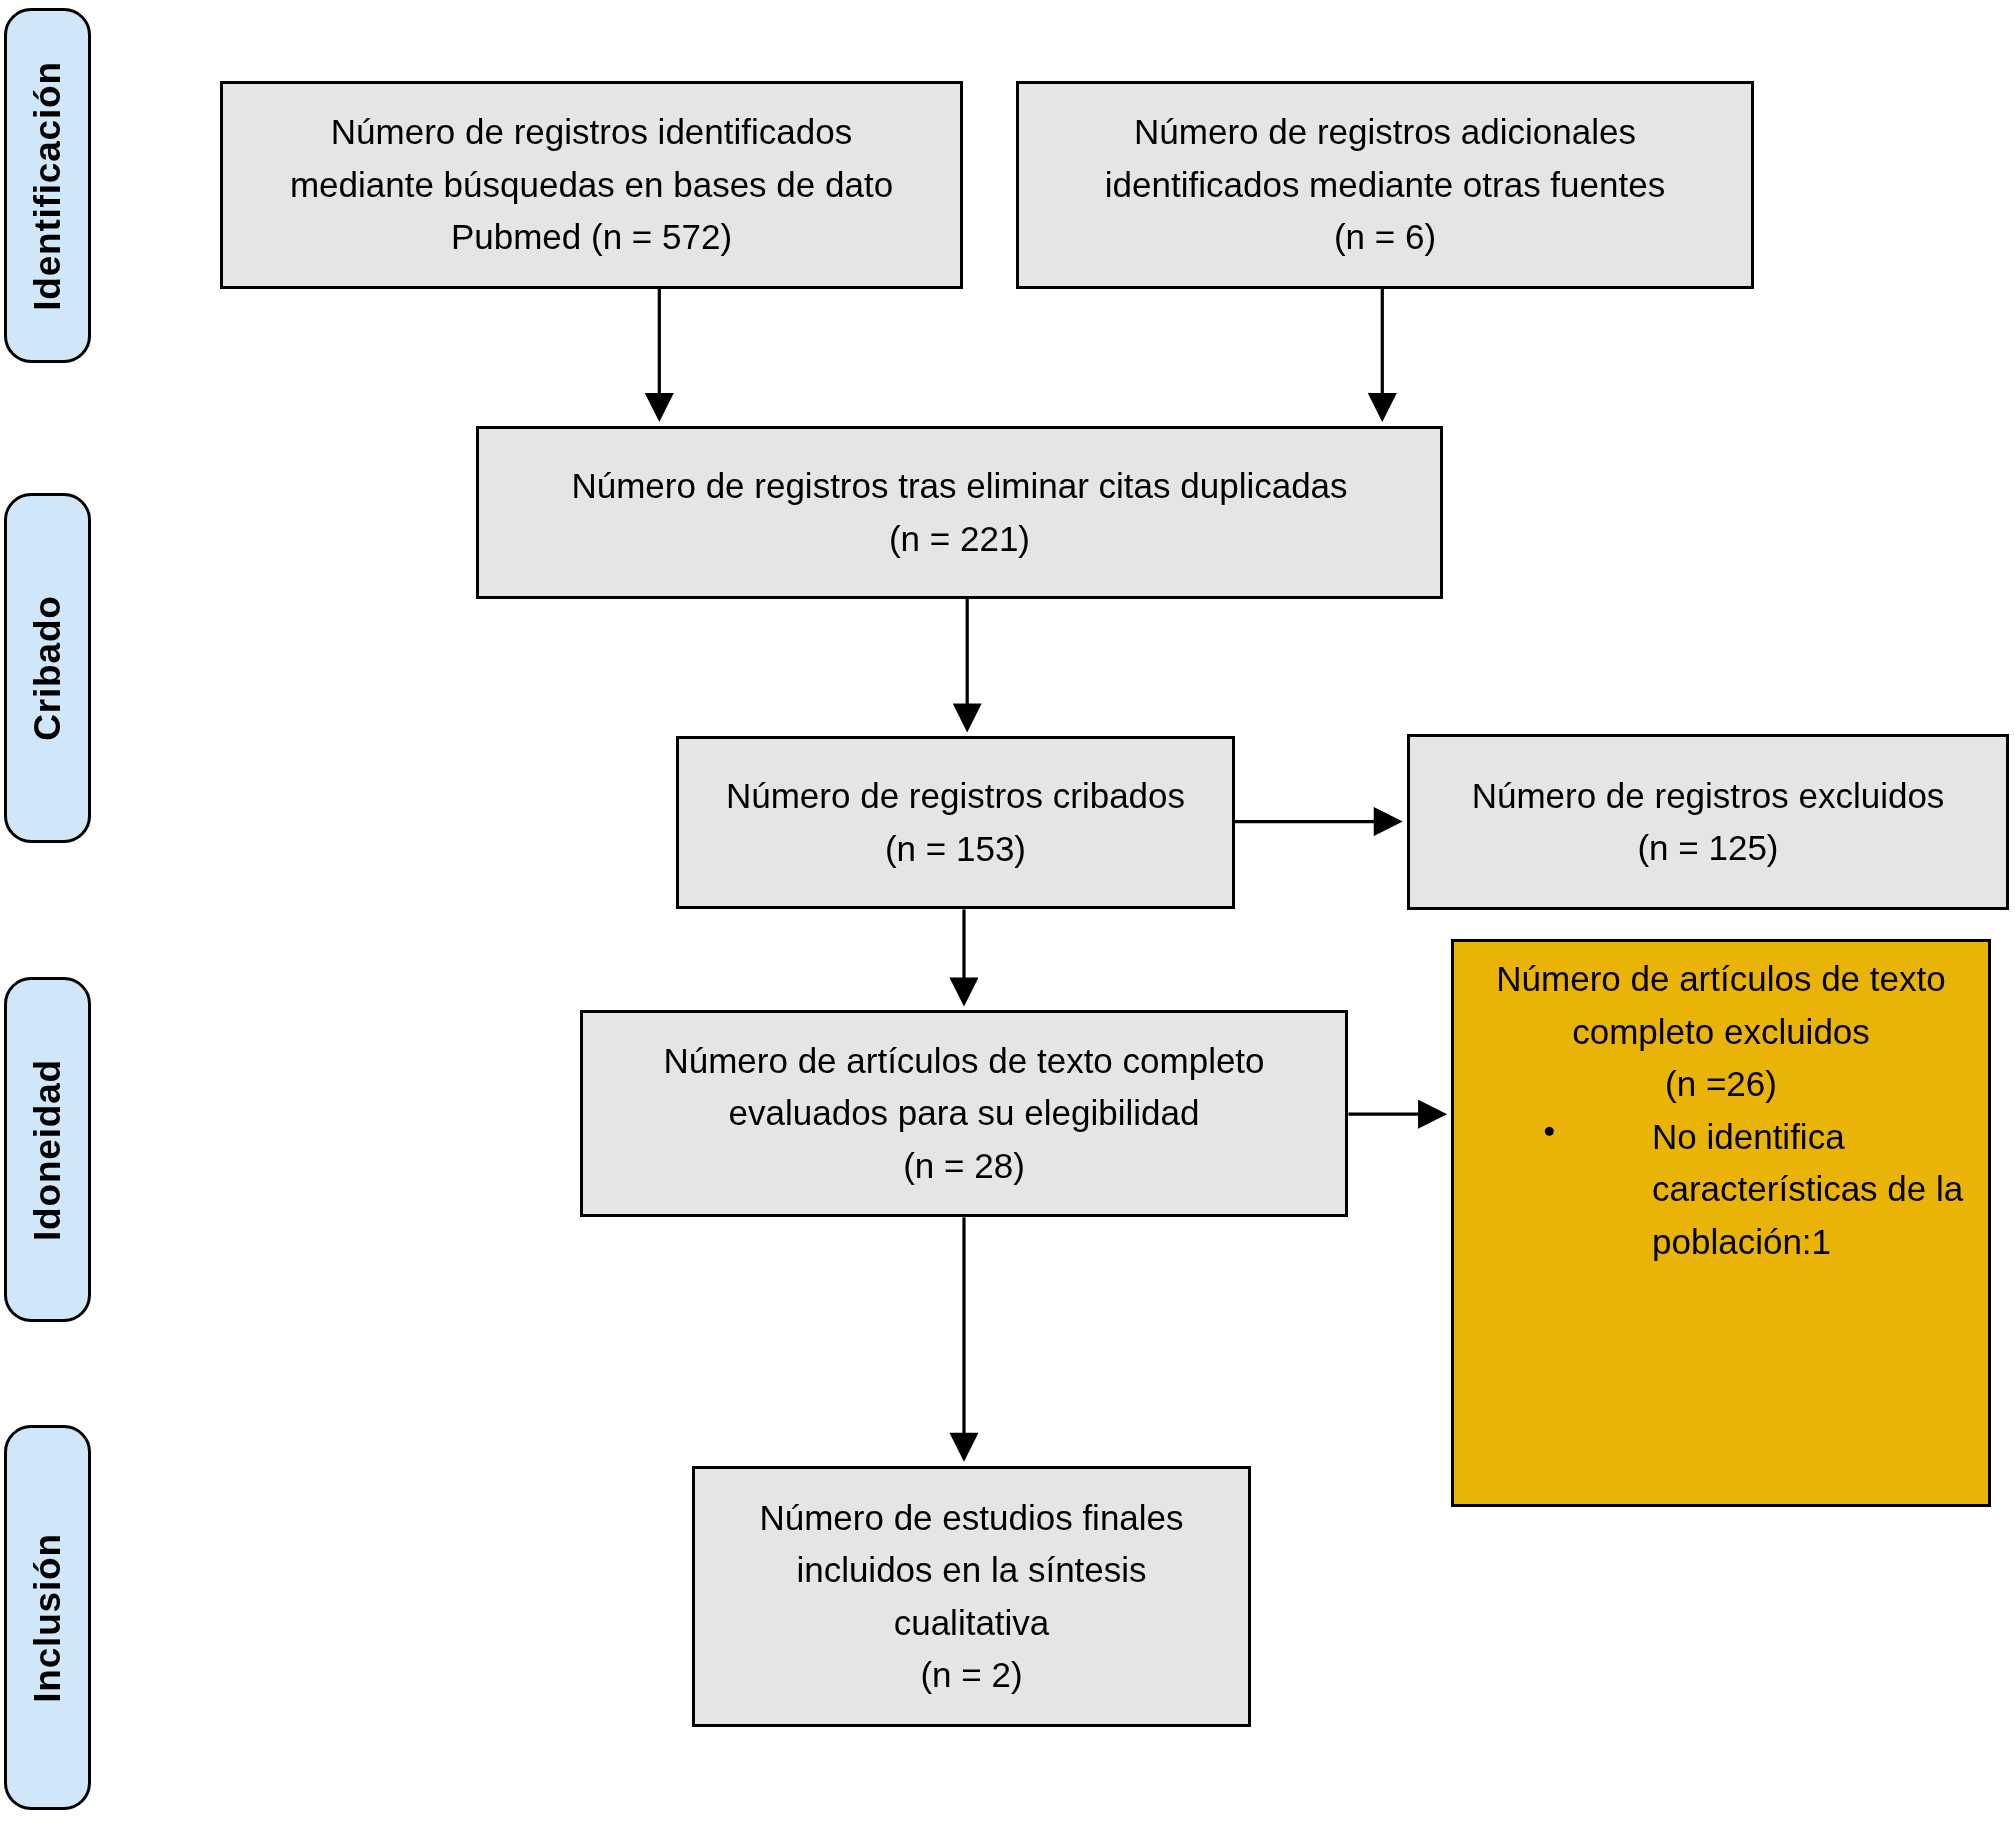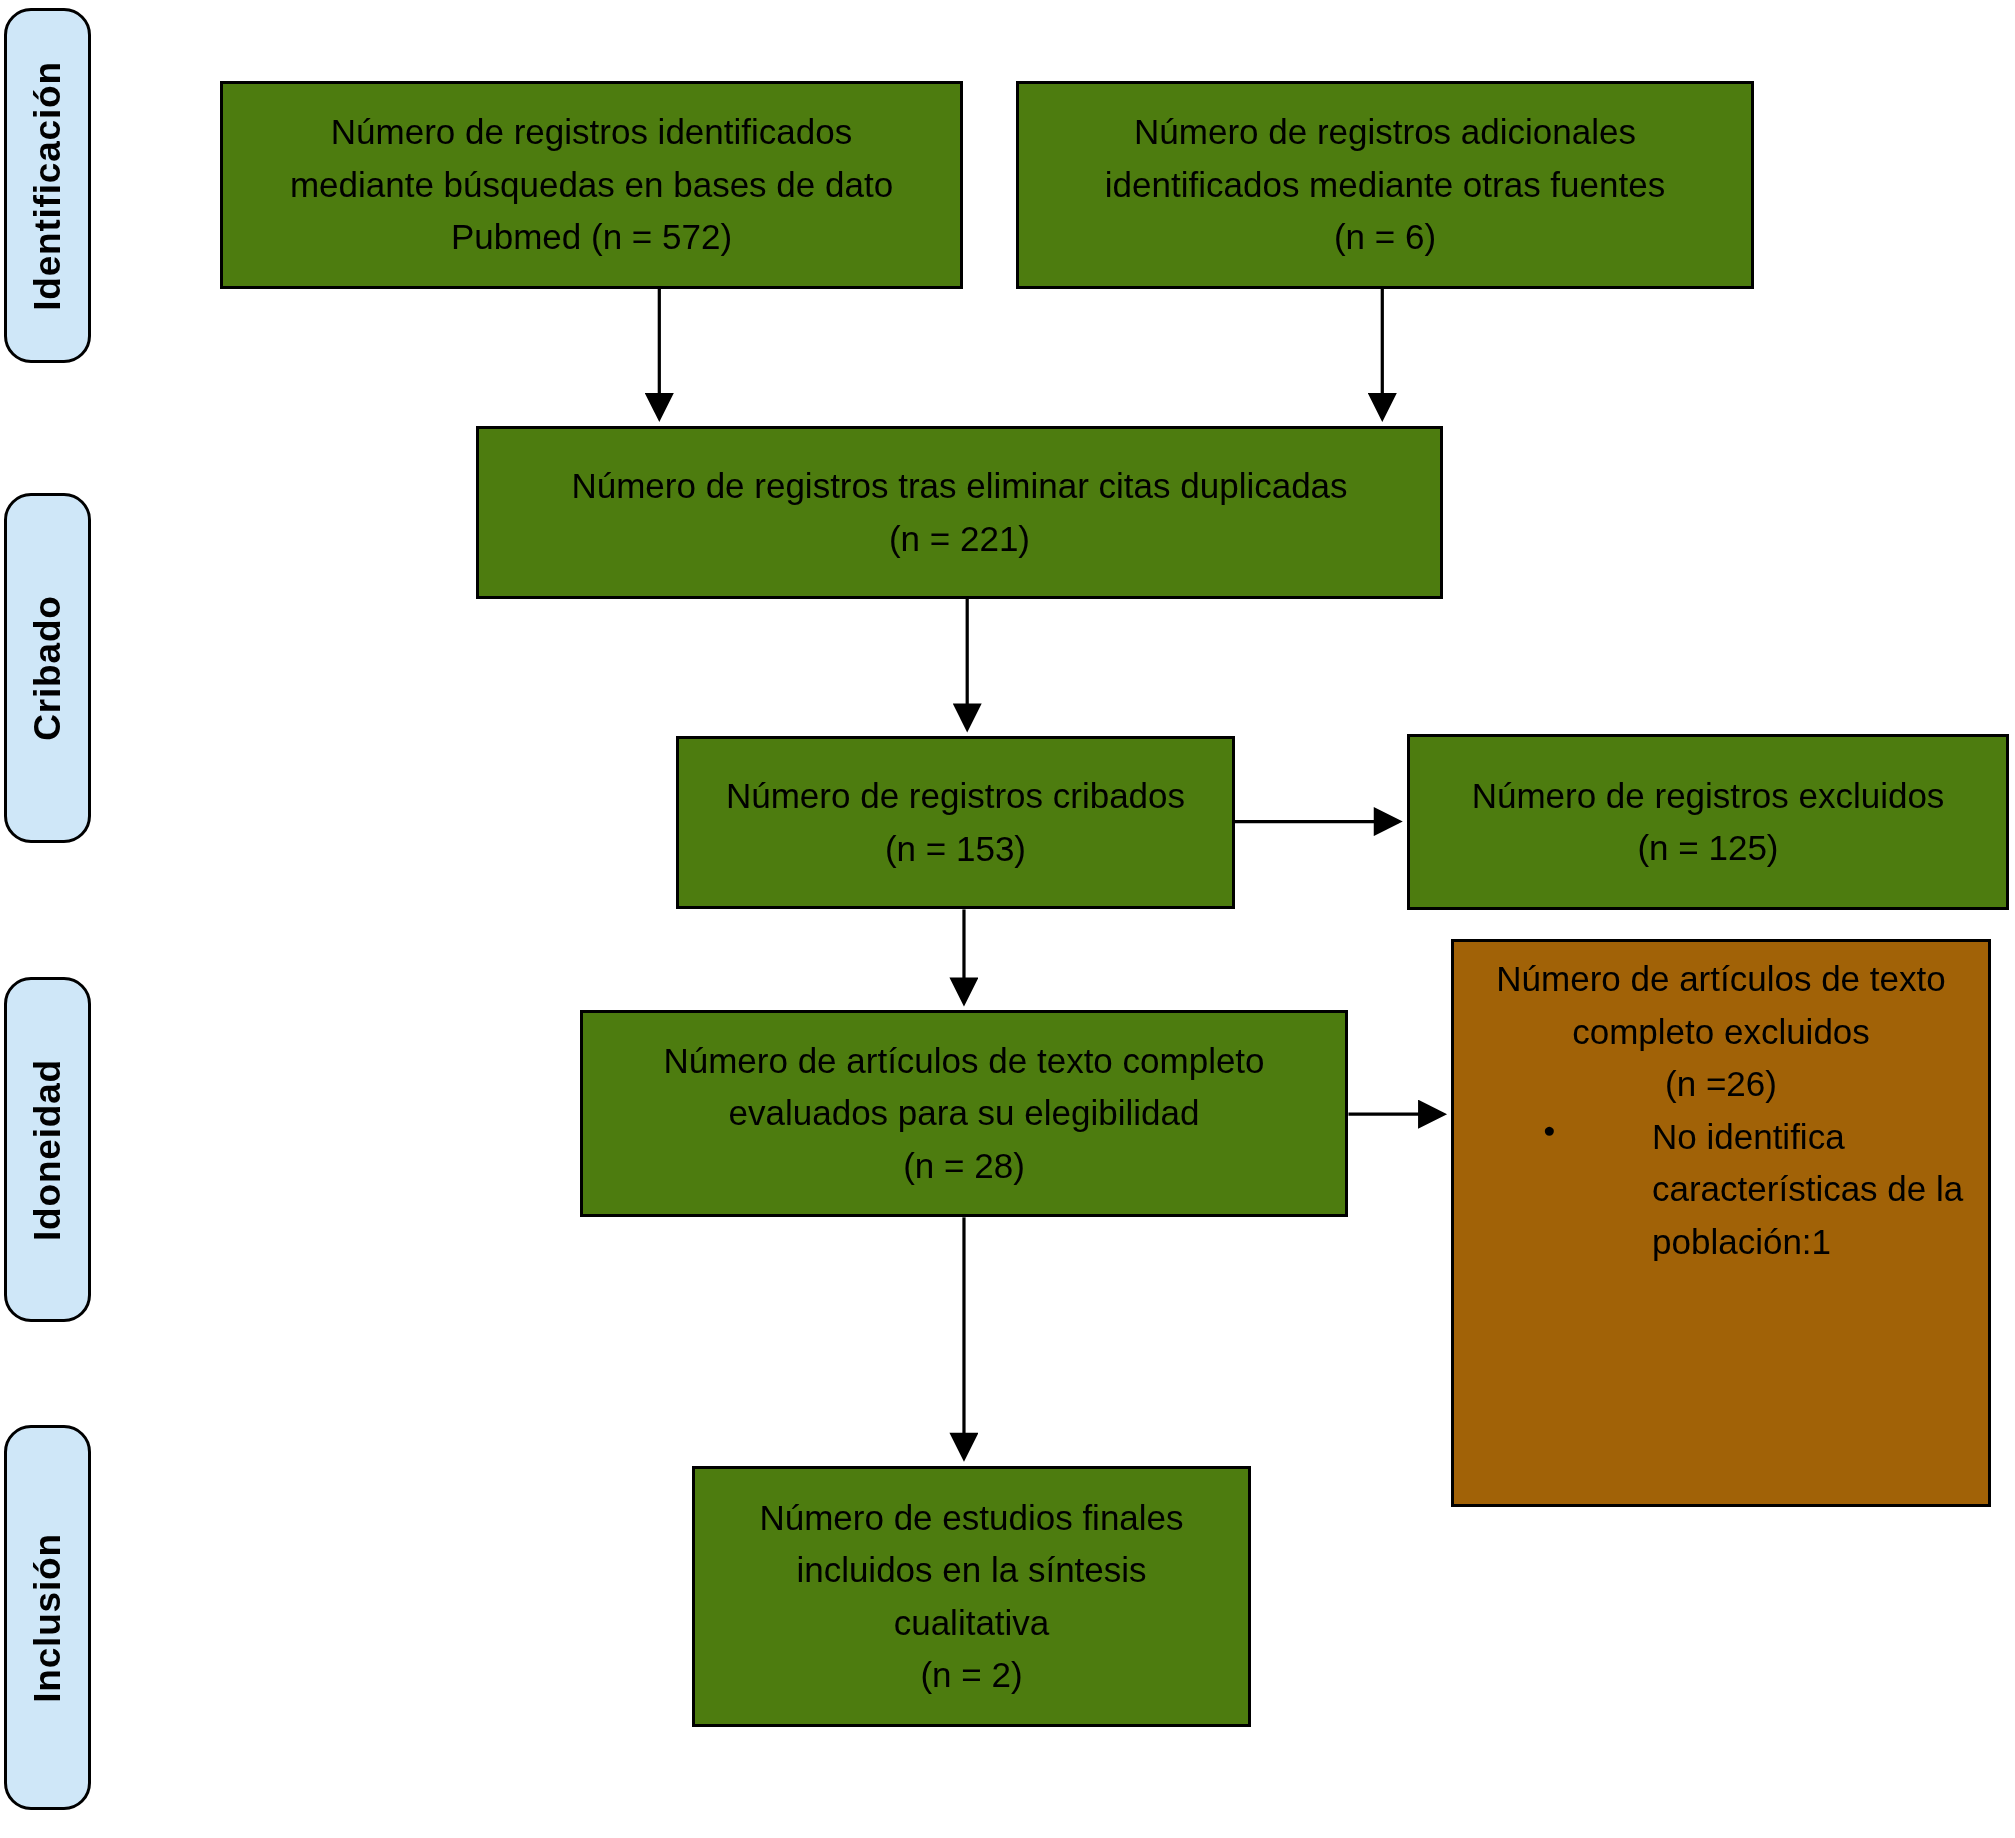--- a/index.html
+++ b/index.html
@@ -19,37 +19,37 @@
   .stage .vtext {
     transform: rotate(-90deg); white-space: nowrap;
     font-size: 37px; font-weight: bold; letter-spacing: 0.8px;
   }
   .stage-1 { top: 8px;   height: 355px; }
   .stage-2 { top: 493px;  height: 350px; }
   .stage-3 { top: 977px; height: 345px; }
   .stage-4 { top: 1425px; height: 385px; }
 
   .fbox {
-    position: absolute; background: #4d7c0f; border: 3.2px solid #000;
+    position: absolute; background: #e5e5e5; border: 3.2px solid #000;
     box-sizing: border-box; z-index: 1;
     display: flex; align-items: center; justify-content: center;
     text-align: center; font-size: 35px; line-height: 1.5;
     white-space: pre-line; padding: 4.8px 14.5px;
   }
   .box-a { left: 220px;  top: 81px;  width: 743px; height: 208px; }
   .box-b { left: 1016px; top: 81px;  width: 738px; height: 208px; }
   .box-c { left: 476px;  top: 426px;  width: 967px; height: 173px; }
   .box-d { left: 676px;  top: 736px;  width: 559px; height: 173px; }
   .box-e { left: 1407px; top: 734px;  width: 602px; height: 176px; }
   .box-f { left: 580px;  top: 1010px; width: 768px; height: 207px; }
   .box-h { left: 692px;  top: 1466px; width: 559px; height: 261px; }
 
   .box-g {
     position: absolute; left: 1451px; top: 939px; width: 540px; height: 568px;
-    background: #a16207; border: 3.2px solid #000; box-sizing: border-box; z-index: 1;
+    background: #eab308; border: 3.2px solid #000; box-sizing: border-box; z-index: 1;
     font-size: 35px; line-height: 1.5; padding-top: 11.3px;
   }
   .box-g .g-title { text-align: center; white-space: pre-line; padding: 0 16px; }
   .box-g ul { margin: 0; padding: 0 0 0 89px; list-style: none; }
   .box-g li { position: relative; padding-left: 109px; text-align: left; }
   .box-g li::before {
     content: "\25CF"; position: absolute; left: 0; top: 3.2px; font-size: 21px;
   }
 </style>
 </head>

